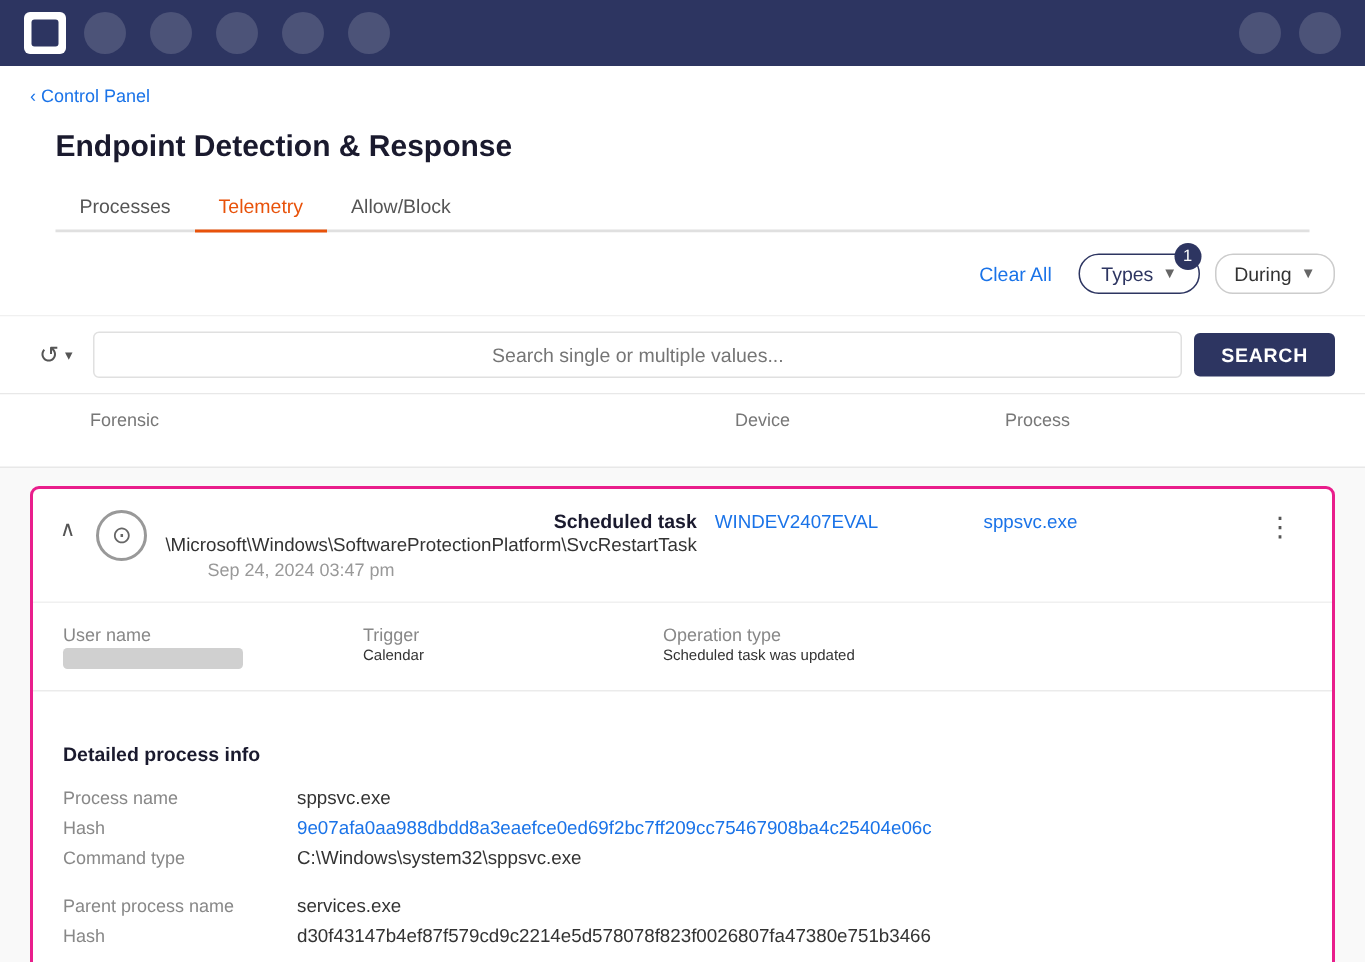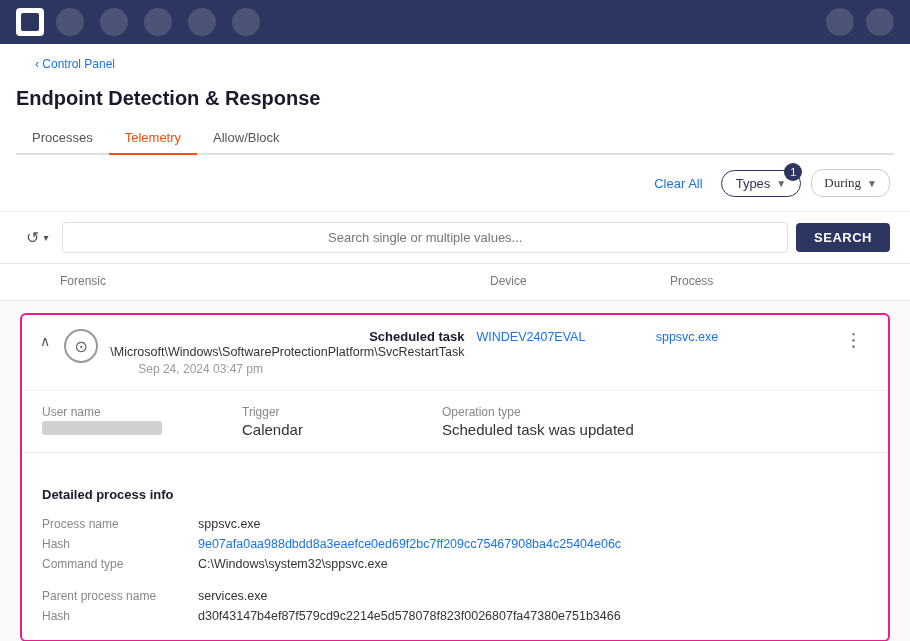--- a/index.html
+++ b/index.html
@@ -35,31 +35,30 @@
     .main-content {
       background: white;
       margin: 0;
       min-height: calc(641px - 44px);
     }
 
     
     .breadcrumb {
       padding: 12px 20px 8px;
       background: white;
-      margin-left: 15px;
     }
     .breadcrumb a {
       color: #1a73e8;
       text-decoration: none;
       font-size: 12px;
     }
 
     
     .page-header {
-      padding: 8px 16px 0;
+      padding: 8px 37px 0;
       background: white;
     }
     .page-title {
       font-size: 20px;
       font-weight: 600;
       color: #1a1a2e;
       margin-bottom: 12px;
     }
 
     
@@ -134,21 +133,20 @@
       display: flex;
       align-items: center;
       gap: 6px;
       border: 1.5px solid #ccc;
       border-radius: 12px;
       padding: 5px 12px;
       background: white;
       cursor: pointer;
       font-size: 13px;
       color: #333;
-      font-family: Liberation Serif, serif;
     }
     .chevron { font-size: 10px; color: #666; }
 
     
     .search-bar {
       padding: 10px 20px;
       background: white;
       display: flex;
       align-items: center;
       gap: 8px;
@@ -184,21 +182,21 @@
       font-weight: 600;
       cursor: pointer;
       letter-spacing: 0.5px;
       text-transform: uppercase;
     }
 
     
     .table-header {
       display: grid;
       grid-template-columns: 1fr 180px 180px 40px;
-      padding: 10px 20px 12px 60px;
+      padding: 10px 20px 24px 60px;
       font-size: 12px;
       color: #777;
       border-bottom: 1px solid #e8e8e8;
       background: white;
     }
 
     
     .results-area {
       padding: 12px 20px;
       background: #f9f9f9;
@@ -256,21 +254,21 @@
     .detail-section {
       padding: 14px 20px;
       border-bottom: 1px solid #ebebeb;
     }
     .detail-grid {
       display: grid;
       grid-template-columns: 200px 200px 1fr;
       gap: 24px 0;
     }
     .detail-label { font-size: 12px; color: #888; margin-bottom: 2px; }
-    .detail-value { font-size: 15px; color: #333; }
+    .detail-value { font-size: 10px; color: #333; }
     .detail-value.blurred {
       background: #d0d0d0;
       border-radius: 3px;
       color: transparent;
       user-select: none;
       width: 120px;
       height: 14px;
       display: block;
     }
 

